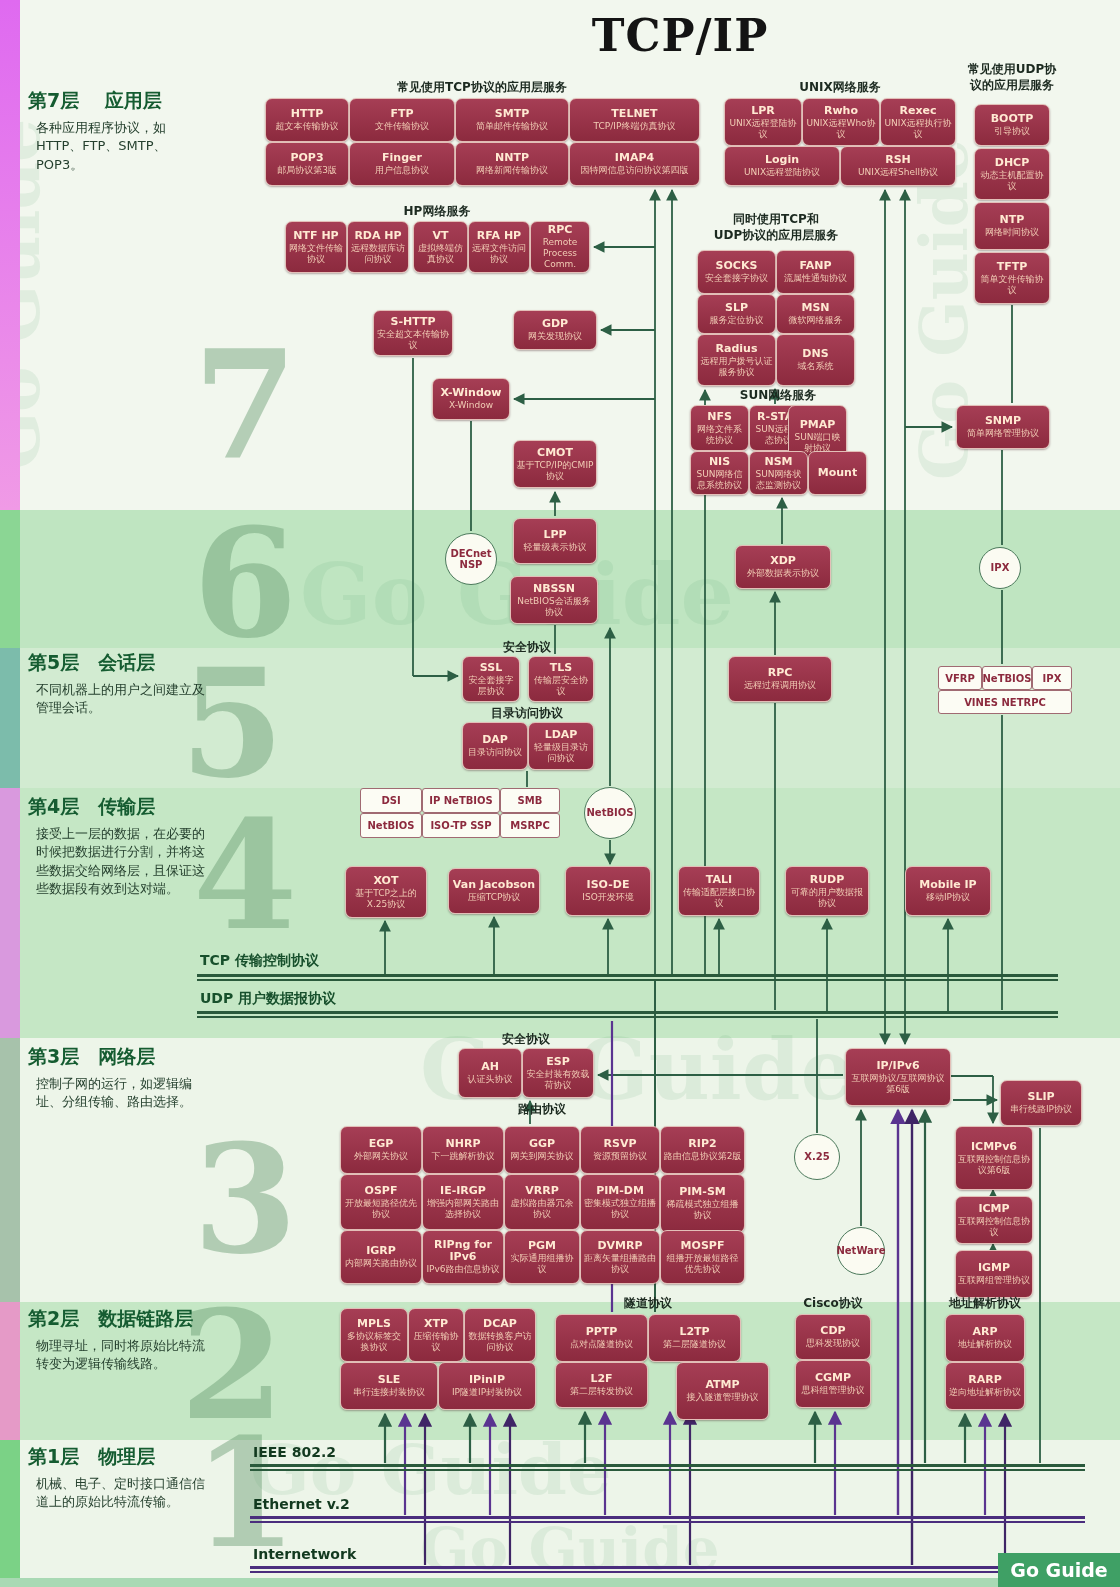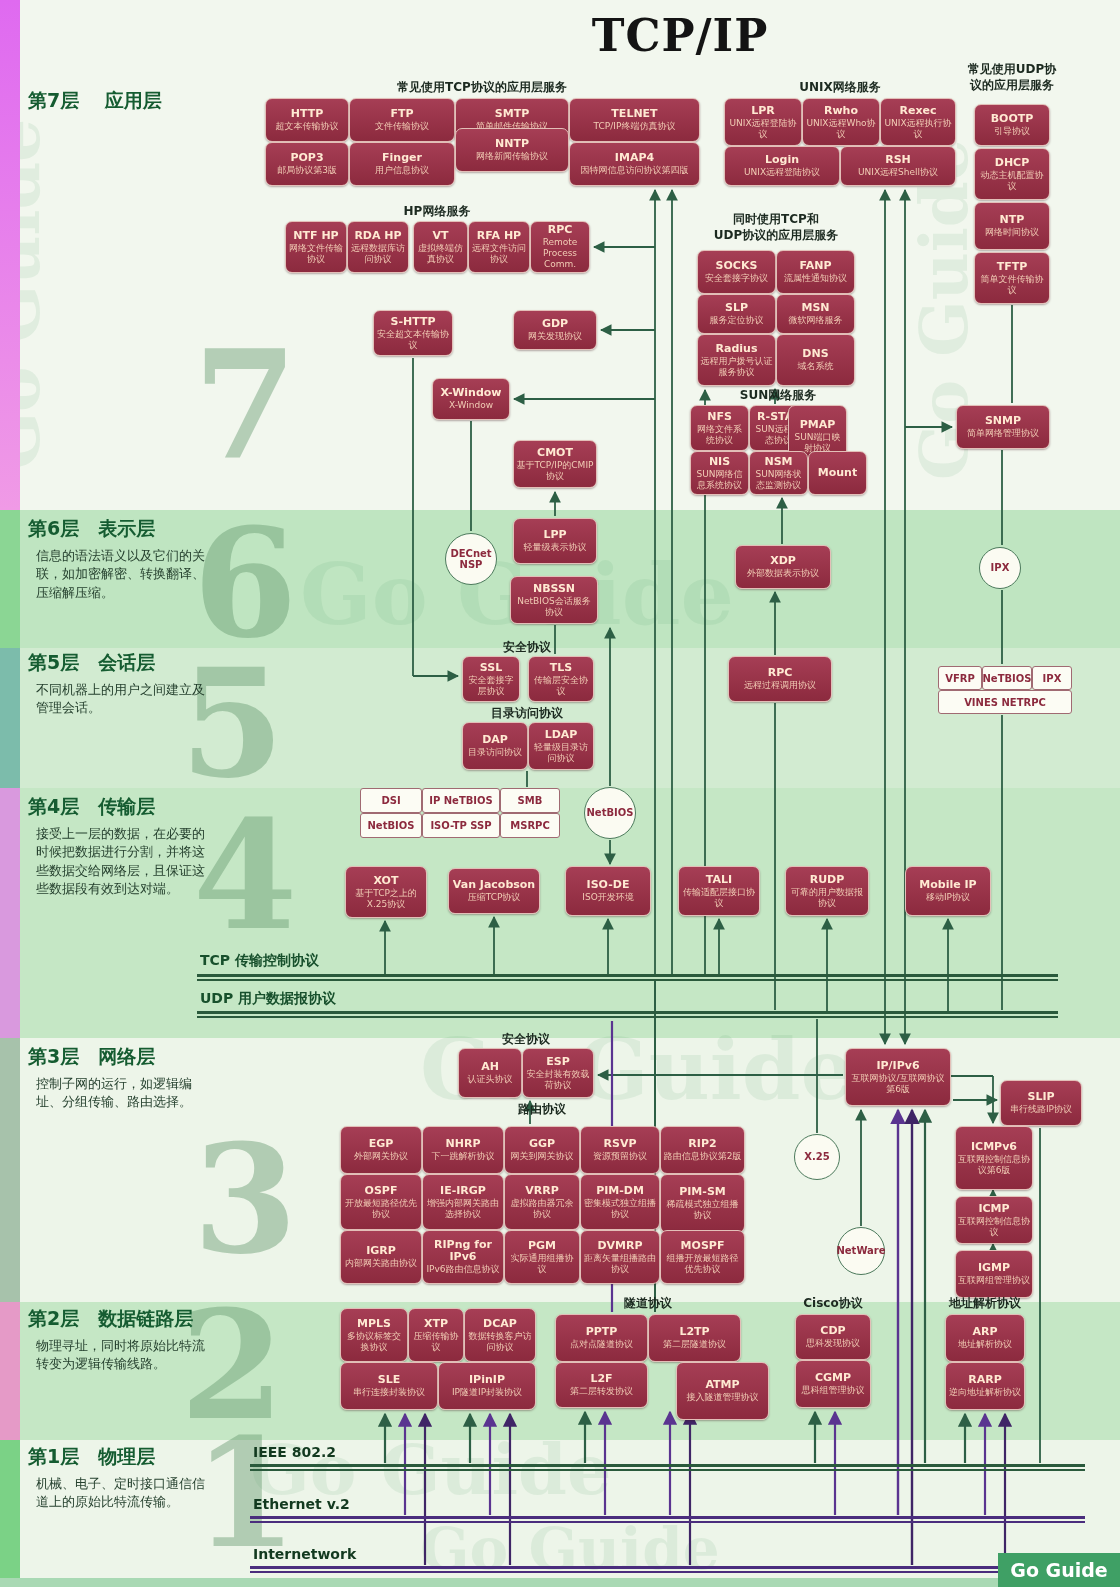--- a/index.html
+++ b/index.html
@@ -55,26 +55,23 @@
   </div>
 <div class="wm" style="left:-25px;top:470px;font-size:68px;transform:rotate(-90deg)">Go Guide</div>
     <div class="wm" style="left:300px;top:545px;font-size:84px;transform:rotate(0deg)">Go Guide</div>
     <div class="wm" style="left:420px;top:1020px;font-size:84px;transform:rotate(0deg)">Go Guide</div>
     <div class="wm" style="left:250px;top:1428px;font-size:70px;transform:rotate(0deg)">Go Guide</div>
     <div class="wm" style="left:905px;top:480px;font-size:66px;transform:rotate(-90deg)">Go Guide</div>
     <div class="wm" style="left:420px;top:1515px;font-size:58px;transform:rotate(0deg)">Go Guide</div>
     <div class="big-num" style="left:193px;top:330px">7</div>
     <div class="layer-label" style="left:28px;top:88px">
       <div class="lname">第7层　 应用层</div>
+      <div class="ldesc">各种应用程序协议，如HTTP、FTP、SMTP、POP3。</div>
     </div>
     <div class="big-num" style="left:193px;top:508px">6</div>
-    <div class="layer-label" style="left:28px;top:516px">
-      <div class="lname">第6层　表示层</div>
-      <div class="ldesc">信息的语法语义以及它们的关联，如加密解密、转换翻译、压缩解压缩。</div>
-    </div>
     <div class="big-num" style="left:180px;top:648px">5</div>
     <div class="layer-label" style="left:28px;top:650px">
       <div class="lname">第5层　会话层</div>
       <div class="ldesc">不同机器上的用户之间建立及管理会话。</div>
     </div>
     <div class="big-num" style="left:193px;top:800px">4</div>
     <div class="layer-label" style="left:28px;top:794px">
       <div class="lname">第4层　传输层</div>
       <div class="ldesc">接受上一层的数据，在必要的时候把数据进行分割，并将这些数据交给网络层，且保证这些数据段有效到达对端。</div>
     </div>
@@ -212,21 +209,21 @@
       <div class="ps">TCP/IP终端仿真协议</div>
     </div>
     <div class="pbox" style="left:265px;top:142px;width:84px;height:44px">
       <div class="pt">POP3</div>
       <div class="ps">邮局协议第3版</div>
     </div>
     <div class="pbox" style="left:349px;top:142px;width:106px;height:44px">
       <div class="pt">Finger</div>
       <div class="ps">用户信息协议</div>
     </div>
-    <div class="pbox" style="left:455px;top:128px;width:114px;height:44px">
+    <div class="pbox" style="left:455px;top:142px;width:114px;height:44px">
       <div class="pt">NNTP</div>
       <div class="ps">网络新闻传输协议</div>
     </div>
     <div class="pbox" style="left:569px;top:142px;width:131px;height:44px">
       <div class="pt">IMAP4</div>
       <div class="ps">因特网信息访问协议第四版</div>
     </div>
     <div class="pbox" style="left:724px;top:98px;width:78px;height:48px">
       <div class="pt">LPR</div>
       <div class="ps">UNIX远程登陆协议</div>

